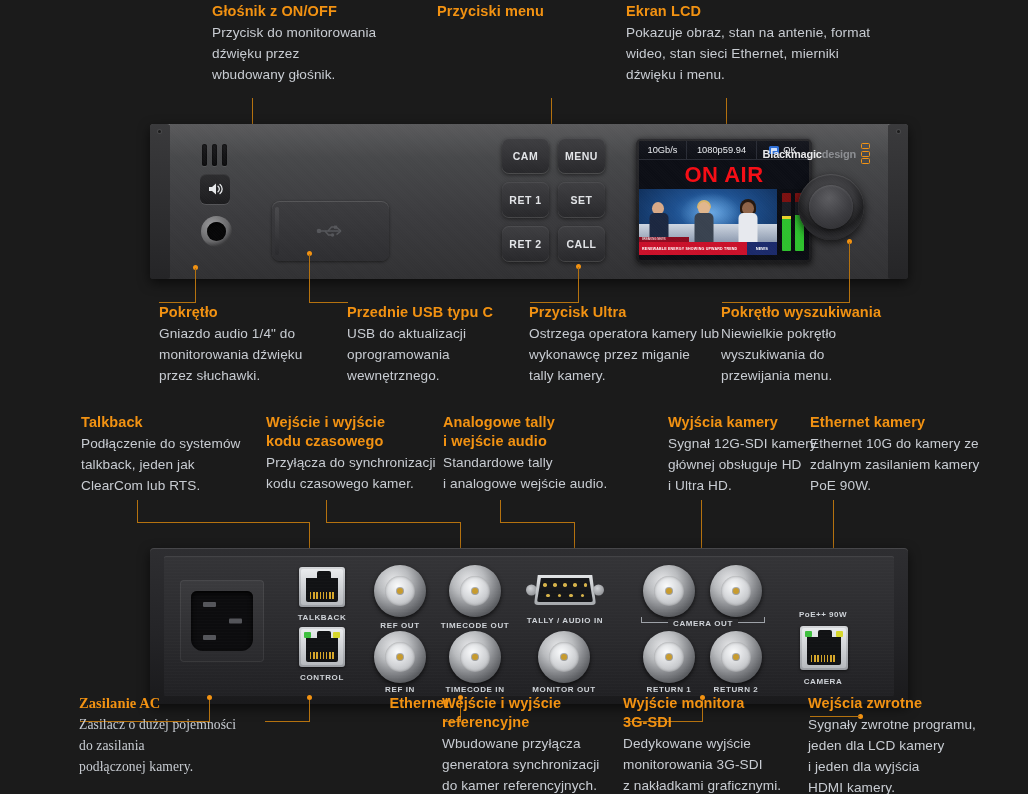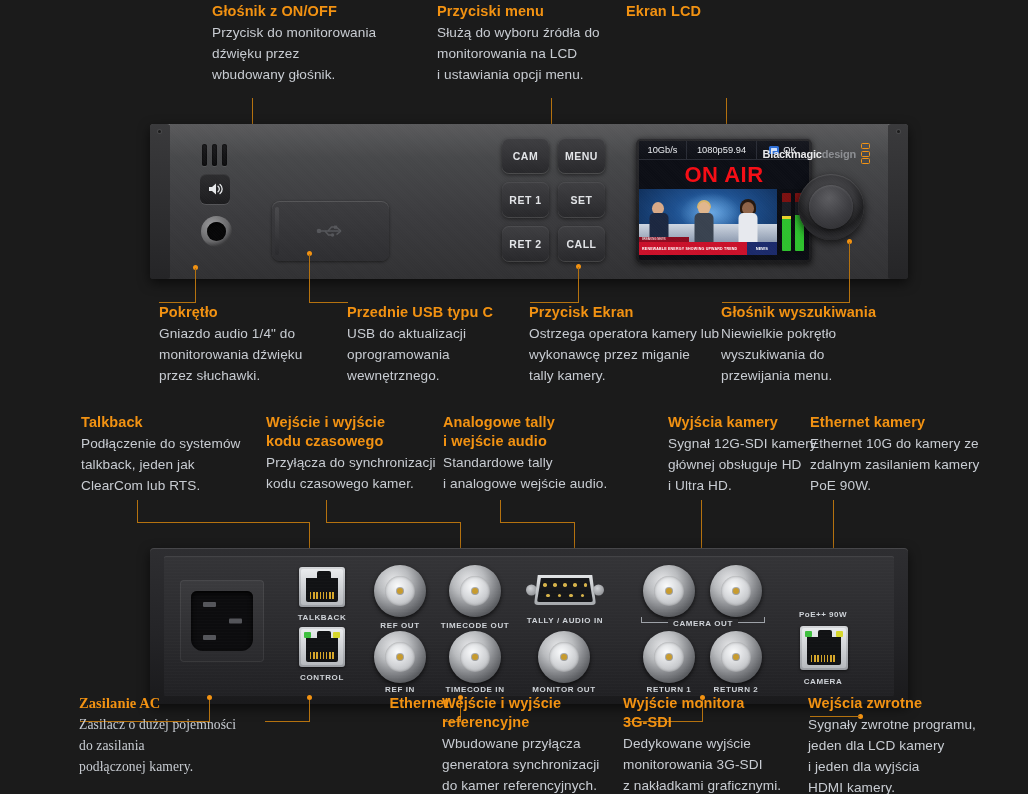--- a/index.html
+++ b/index.html
@@ -292,26 +292,26 @@
 <div class="page">
 
   <div class="callout" style="left:212px; top:2px; width:200px;">
     <div class="c-title">Głośnik z ON/OFF</div>
     <div class="c-body">Przycisk do monitorowania
 dźwięku przez
 wbudowany głośnik.</div>
   </div>
   <div class="callout" style="left:437px; top:2px; width:200px;">
     <div class="c-title">Przyciski menu</div>
-    <div class="c-body">Służą do wyboru źródła do
-monitorowania na LCD
-i ustawiania opcji menu.</div>
   </div>
   <div class="callout" style="left:626px; top:2px; width:250px;">
     <div class="c-title">Ekran LCD</div>
+    <div class="c-body">Pokazuje obraz, stan na antenie, format
+wideo, stan sieci Ethernet, mierniki
+dźwięku i menu.</div>
   </div>
 
   <div class="leader v" style="left:252px; top:98px; height:86px;"></div>
   <div class="leader h" style="left:210px; top:183px; width:43px;"></div>
   <div class="dot" style="left:207px; top:181px;"></div>
 
   <div class="leader v" style="left:551px; top:98px; height:36px;"></div>
   <div class="dot" style="left:549px; top:132px;"></div>
 
   <div class="leader v" style="left:726px; top:98px; height:36px;"></div>
@@ -457,27 +457,27 @@
 monitorowania dźwięku
 przez słuchawki.</div>
   </div>
   <div class="callout" style="left:347px; top:303px; width:190px;">
     <div class="c-title">Przednie USB typu C</div>
     <div class="c-body">USB do aktualizacji
 oprogramowania
 wewnętrznego.</div>
   </div>
   <div class="callout" style="left:529px; top:303px; width:200px;">
-    <div class="c-title">Przycisk Ekran</div>
+    <div class="c-title">Przycisk Ultra</div>
     <div class="c-body">Ostrzega operatora kamery lub
 wykonawcę przez miganie
 tally kamery.</div>
   </div>
   <div class="callout" style="left:721px; top:303px; width:200px;">
-    <div class="c-title">Głośnik wyszukiwania</div>
+    <div class="c-title">Pokrętło wyszukiwania</div>
     <div class="c-body">Niewielkie pokrętło
 wyszukiwania do
 przewijania menu.</div>
   </div>
 
   <div class="callout" style="left:81px; top:413px; width:175px;">
     <div class="c-title">Talkback</div>
     <div class="c-body">Podłączenie do systemów
 talkback, jeden jak
 ClearCom lub RTS.</div>

